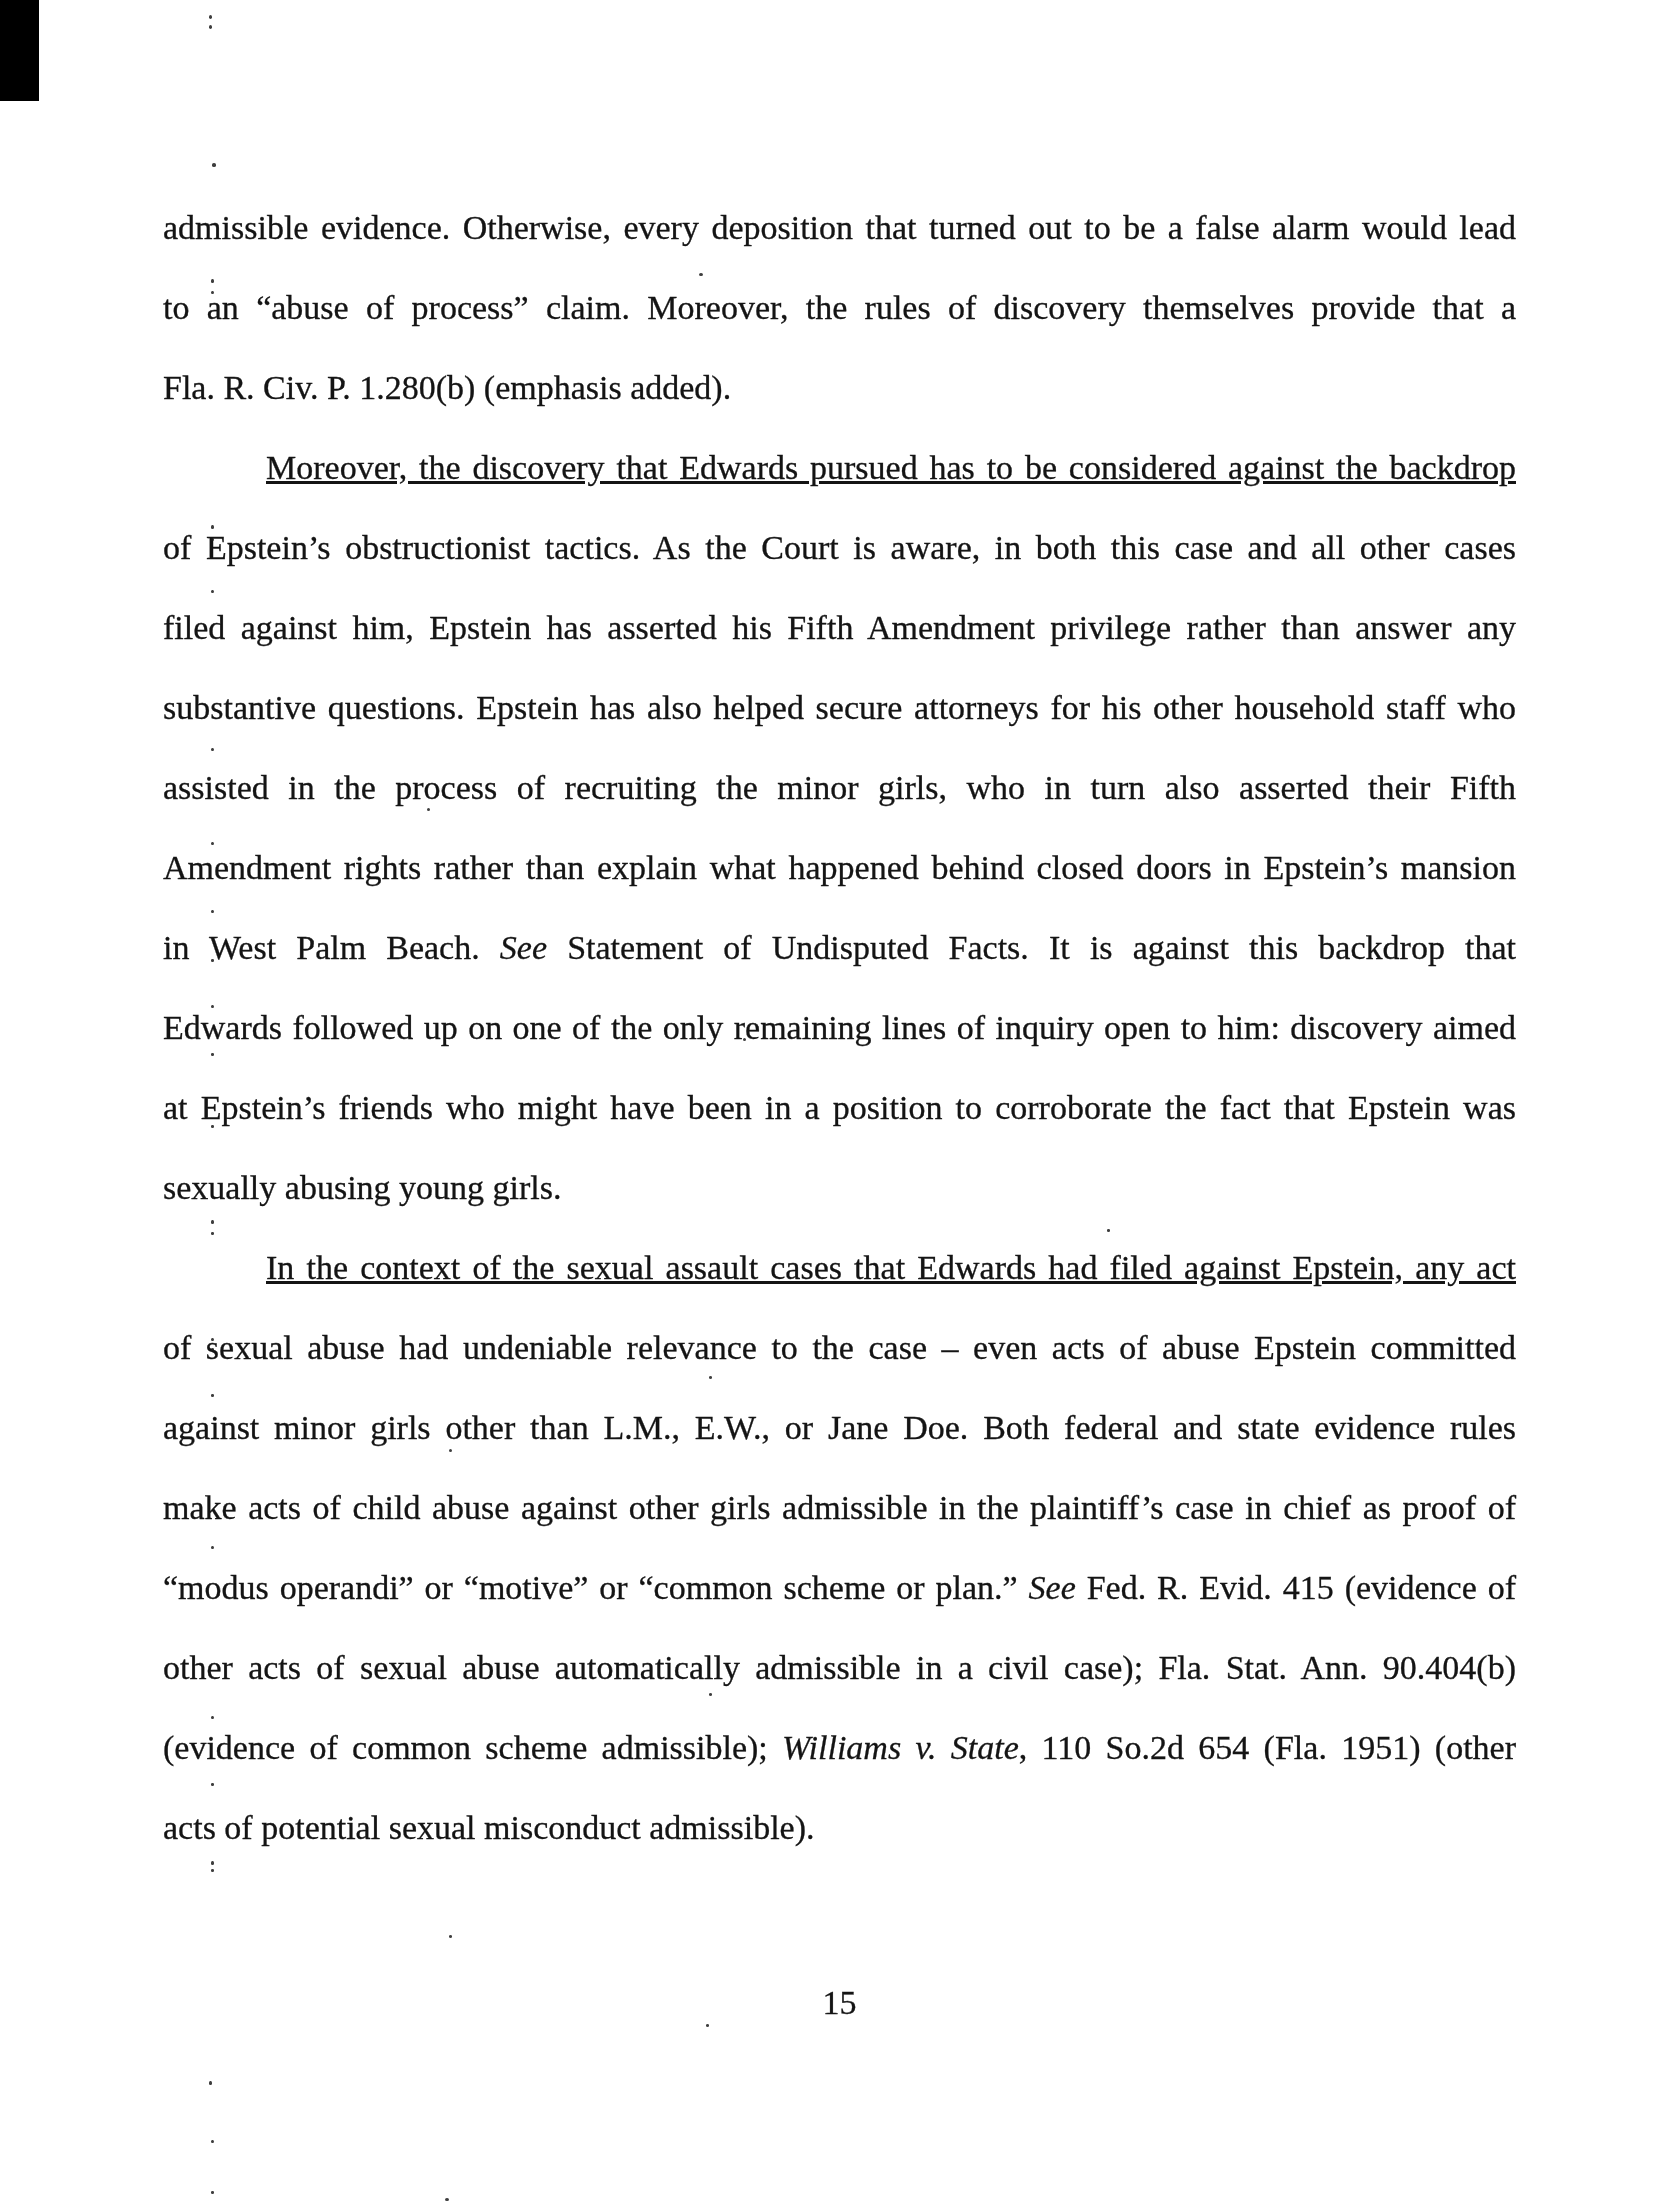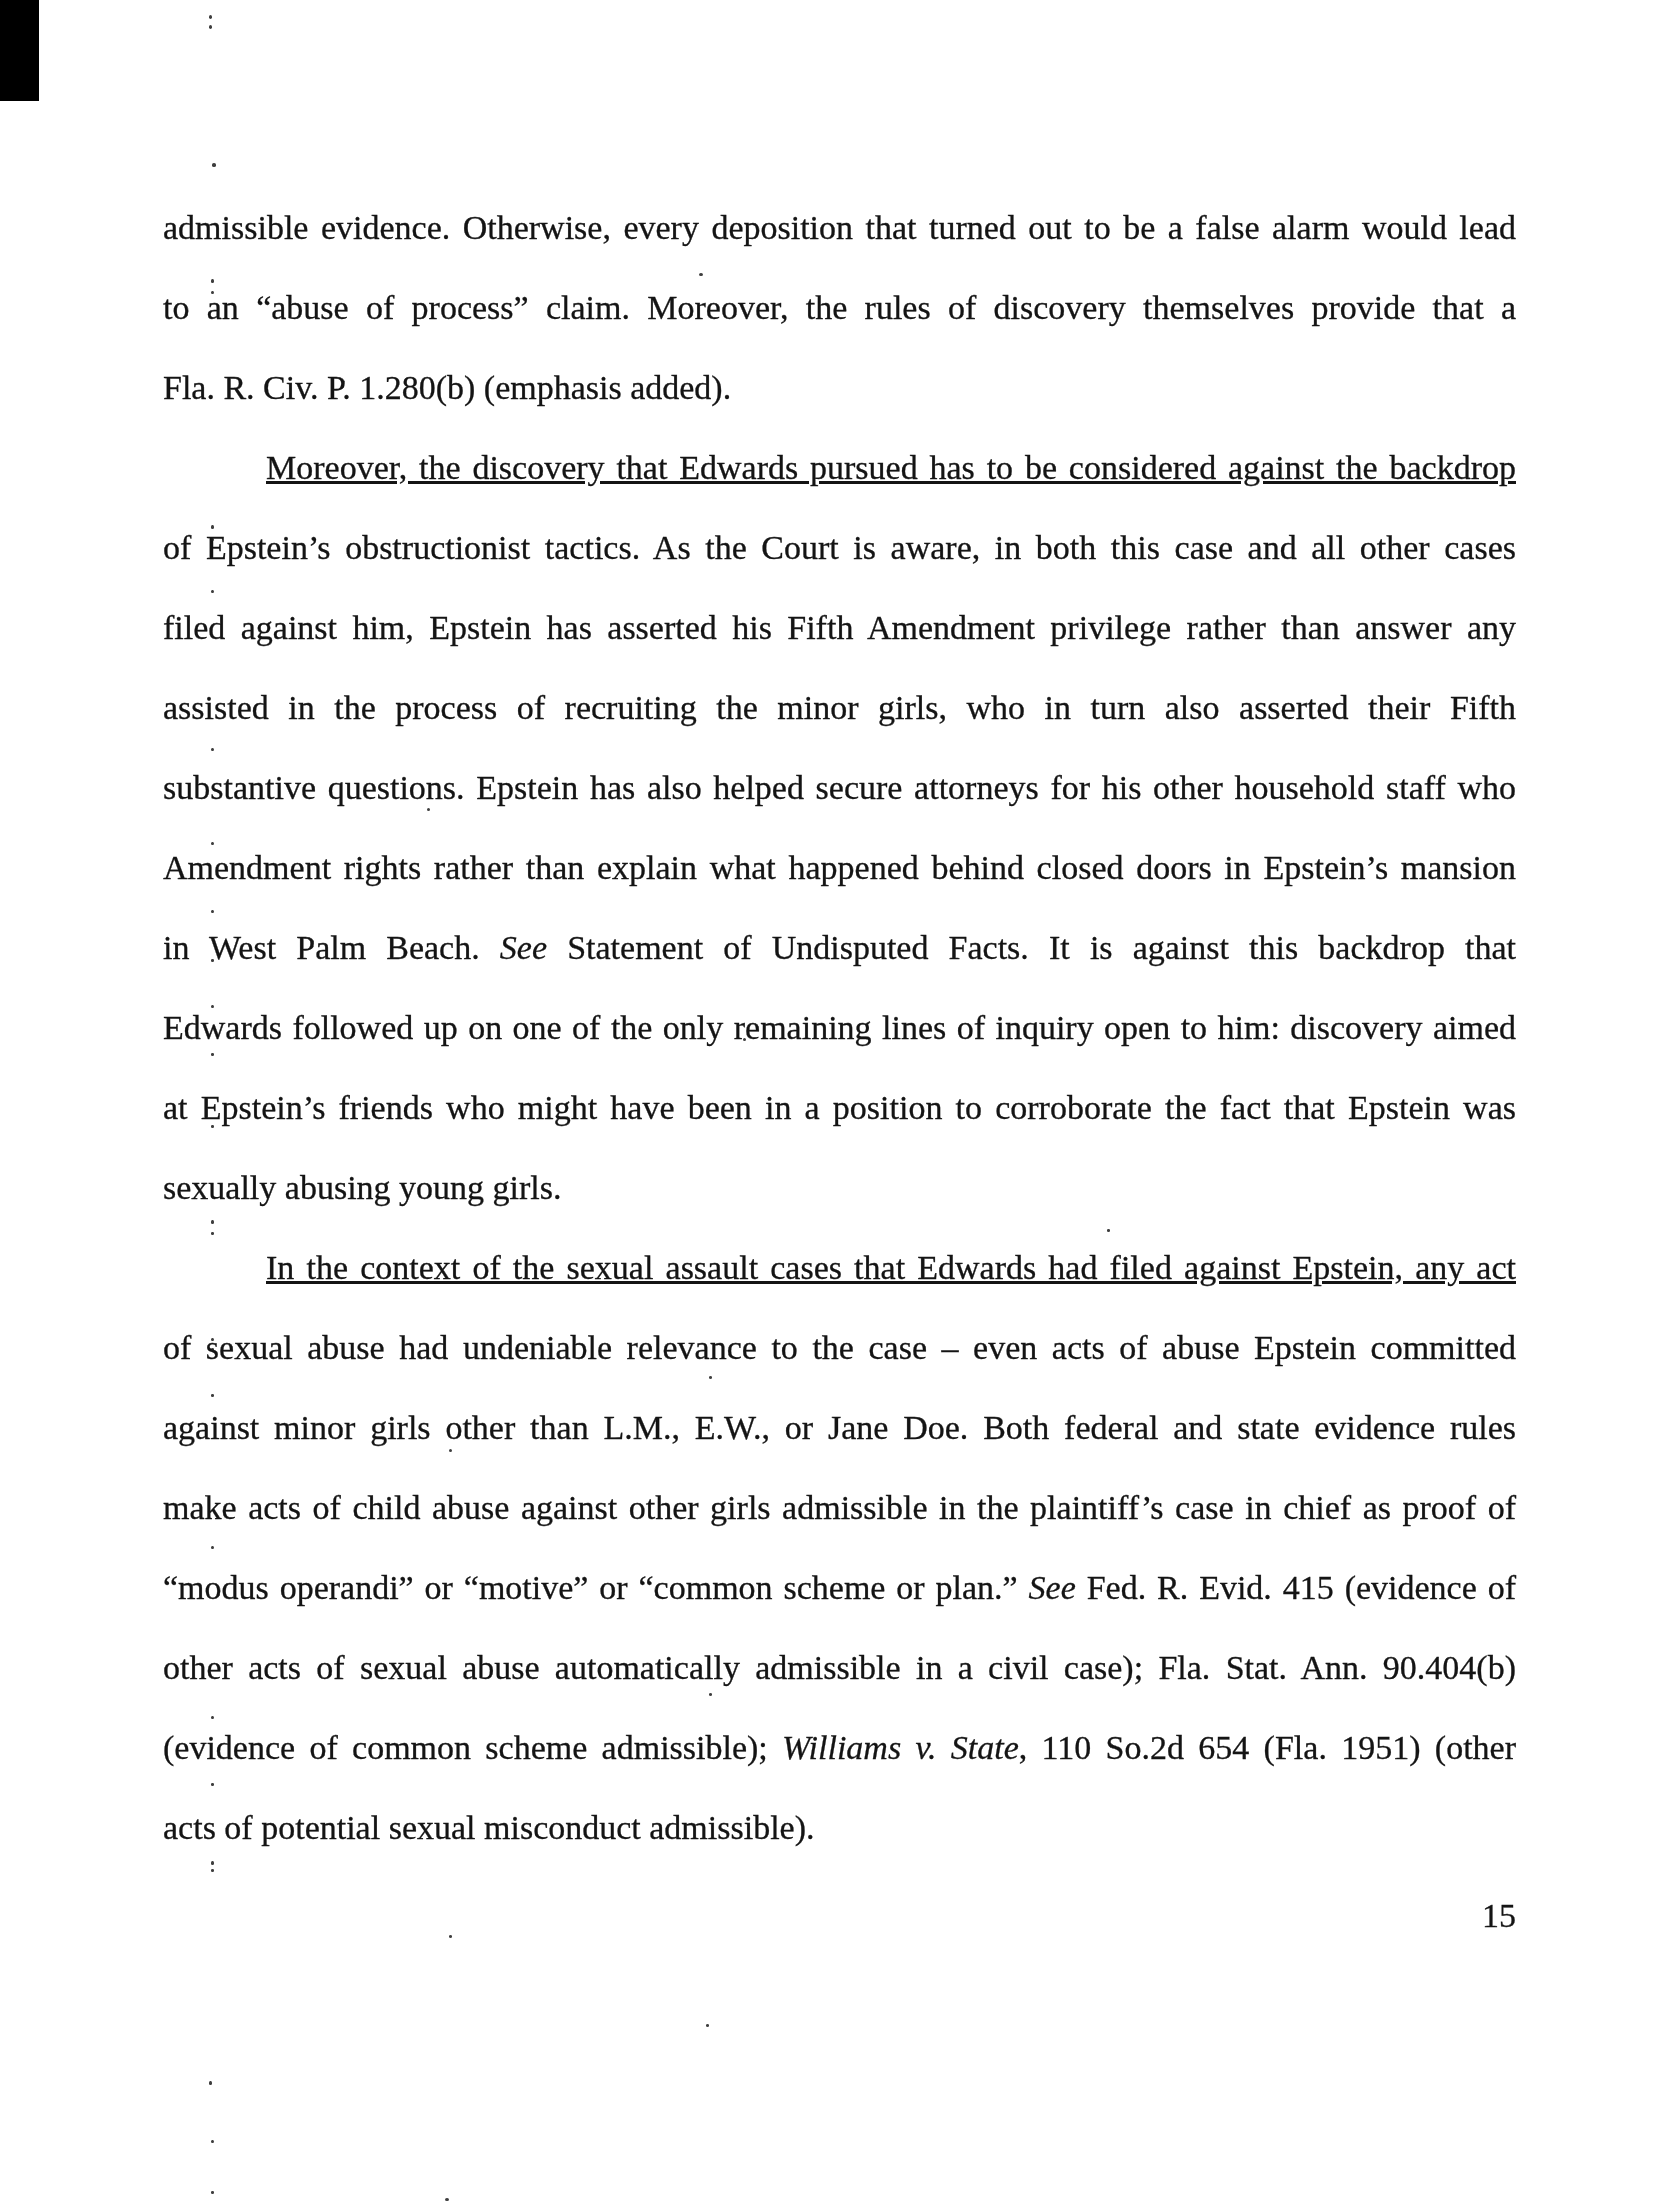--- a/index.html
+++ b/index.html
@@ -47,23 +47,23 @@
   .line.indent {
     padding-left: 103px;
     text-decoration: underline;
   }
   .line .it {
     font-style: italic;
   }
   #page-number {
     position: absolute;
     left: 163px;
-    top: 1876px;
+    top: 1963px;
     width: 1353px;
-    text-align: right;
+    text-align: center;
     font-size: 34px;
     line-height: 80px;
     -webkit-text-stroke: 0.3px #141414;
   }
   .speck {
     position: absolute;
     background: #1c1c1c;
     border-radius: 45%;
     opacity: 0.85;
   }
@@ -73,22 +73,22 @@
 
 <div id="page">
   <div id="corner-artifact" style="background: rgb(0, 0, 0);"></div>
   <div id="body-text">
       <div class="line justify"><span>admissible evidence.  Otherwise, every deposition that turned out to be a false alarm would lead</span></div>
       <div class="line justify"><span>to an “abuse of process” claim.  Moreover, the rules of discovery themselves provide that a</span></div>
       <div class="line last"><span>Fla. R. Civ. P. 1.280(b) (emphasis added).</span></div>
       <div class="line justify indent"><span>Moreover, the discovery that Edwards pursued has to be considered against the backdrop</span></div>
       <div class="line justify"><span>of Epstein’s obstructionist tactics.  As the Court is aware, in both this case and all other cases</span></div>
       <div class="line justify"><span>filed against him, Epstein has asserted his Fifth Amendment privilege rather than answer any</span></div>
+      <div class="line justify"><span>substantive questions.  Epstein has also helped secure attorneys for his other household staff who</span></div>
       <div class="line justify"><span>assisted in the process of recruiting the minor girls, who in turn also asserted their Fifth</span></div>
-      <div class="line justify"><span>substantive questions.  Epstein has also helped secure attorneys for his other household staff who</span></div>
       <div class="line justify"><span>Amendment rights rather than explain what happened behind closed doors in Epstein’s mansion</span></div>
       <div class="line justify"><span>in West Palm Beach.  </span><span class="it">See</span><span> Statement of Undisputed Facts.  It is against this backdrop that</span></div>
       <div class="line justify"><span>Edwards followed up on one of the only remaining lines of inquiry open to him: discovery aimed</span></div>
       <div class="line justify"><span>at Epstein’s friends who might have been in a position to corroborate the fact that Epstein was</span></div>
       <div class="line last"><span>sexually abusing young girls.</span></div>
       <div class="line justify indent"><span>In the context of the sexual assault cases that Edwards had filed against Epstein, any act</span></div>
       <div class="line justify"><span>of sexual abuse had undeniable relevance to the case – even acts of abuse Epstein committed</span></div>
       <div class="line justify"><span>against minor girls other than L.M., E.W., or Jane Doe.  Both federal and state evidence rules</span></div>
       <div class="line justify"><span>make acts of child abuse against other girls admissible in the plaintiff’s case in chief as proof of</span></div>
       <div class="line justify"><span>“modus operandi” or “motive” or “common scheme or plan.”  </span><span class="it">See</span><span> Fed. R. Evid. 415 (evidence of</span></div>

